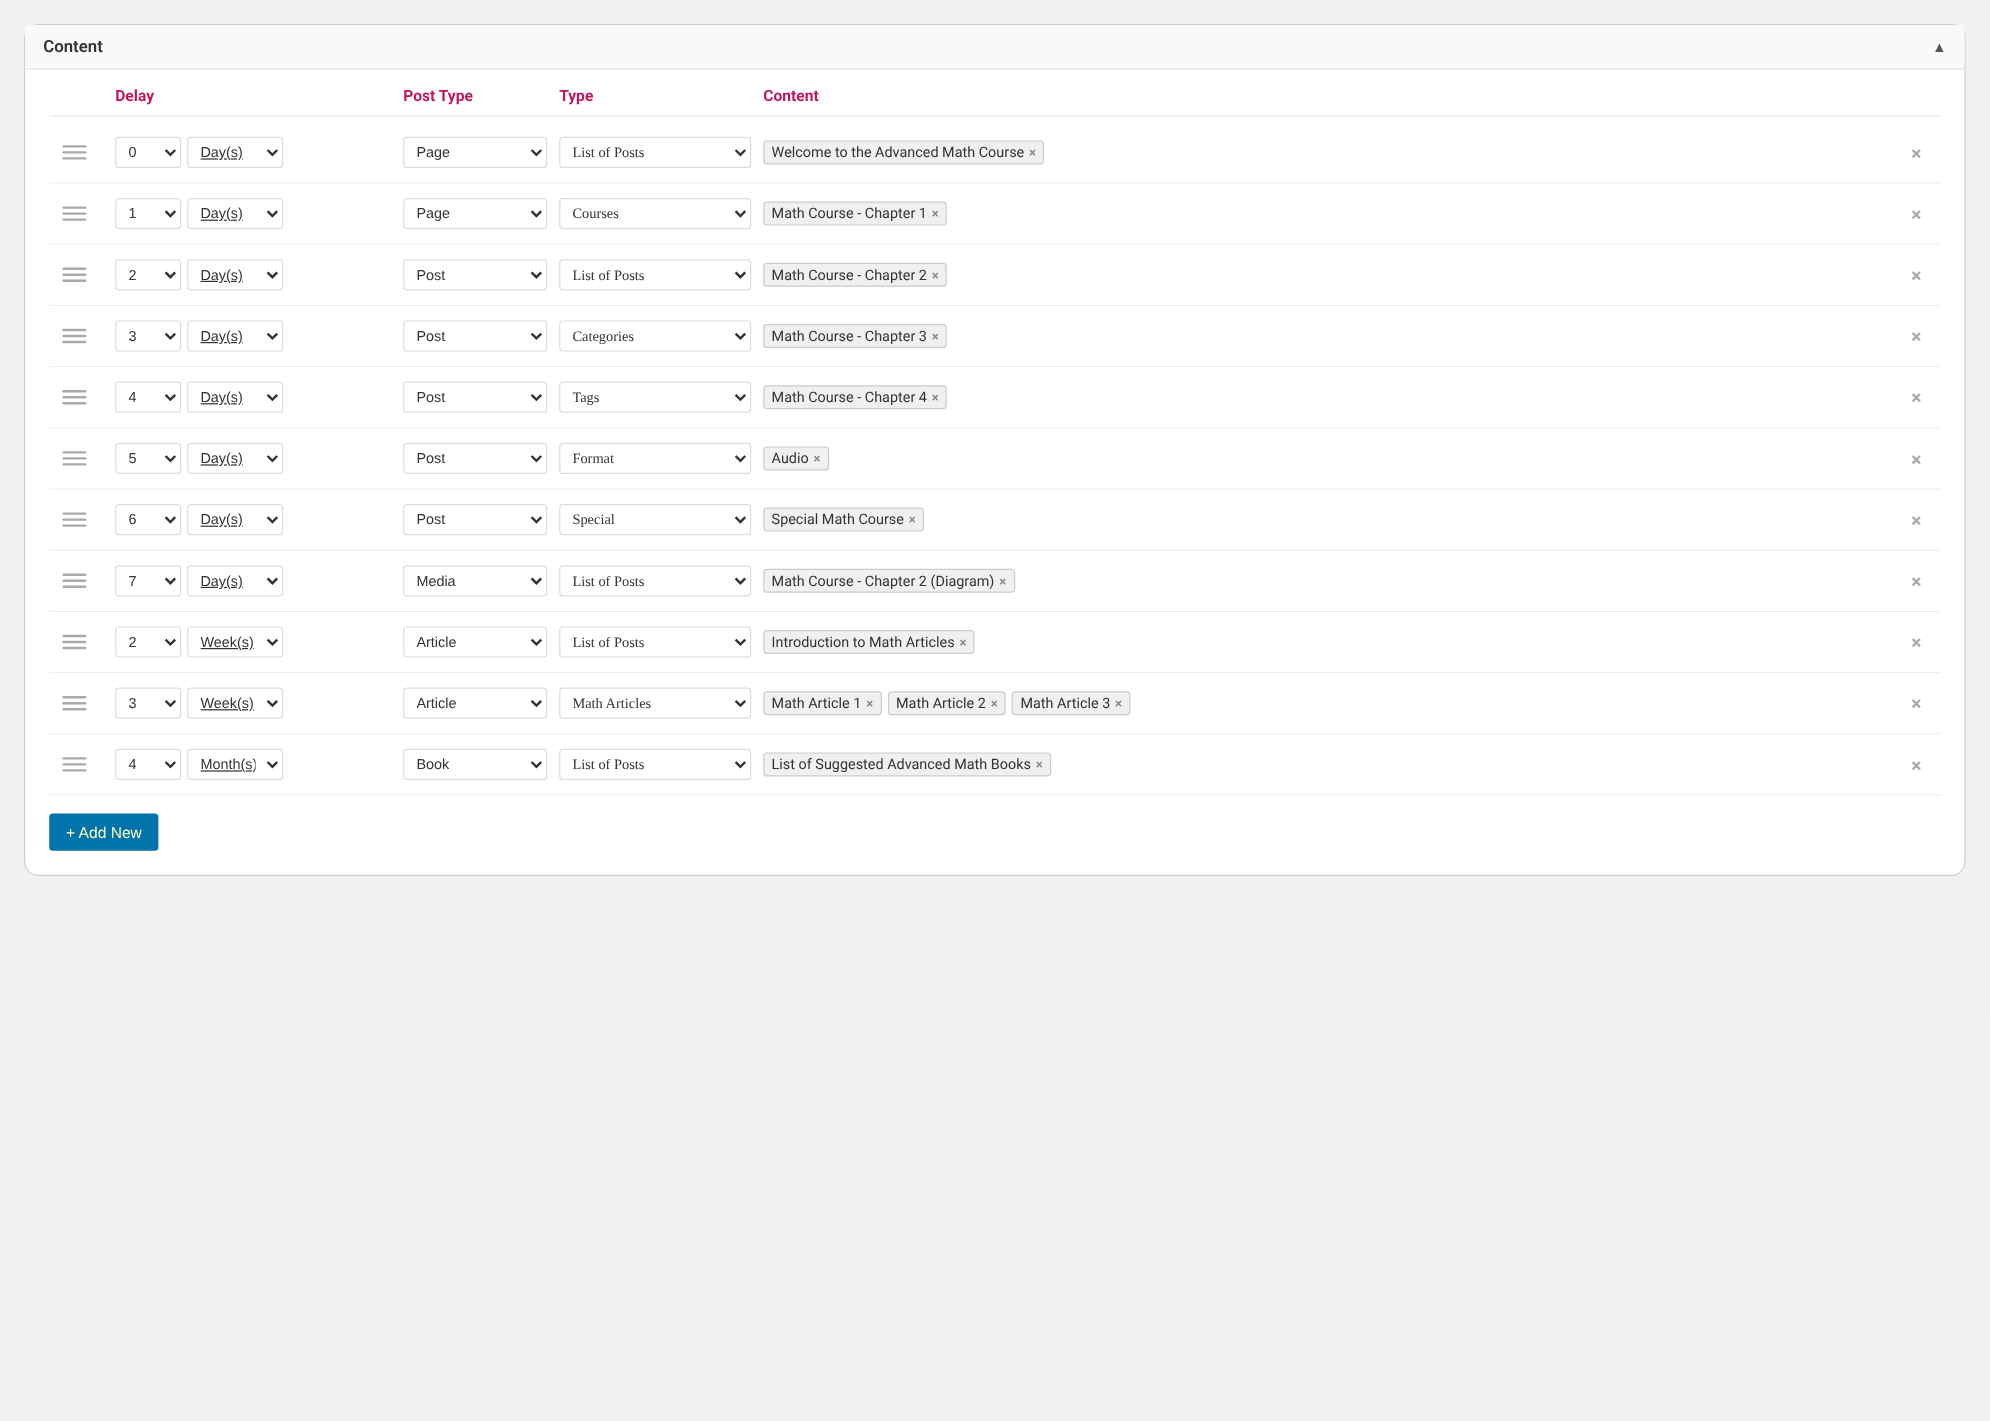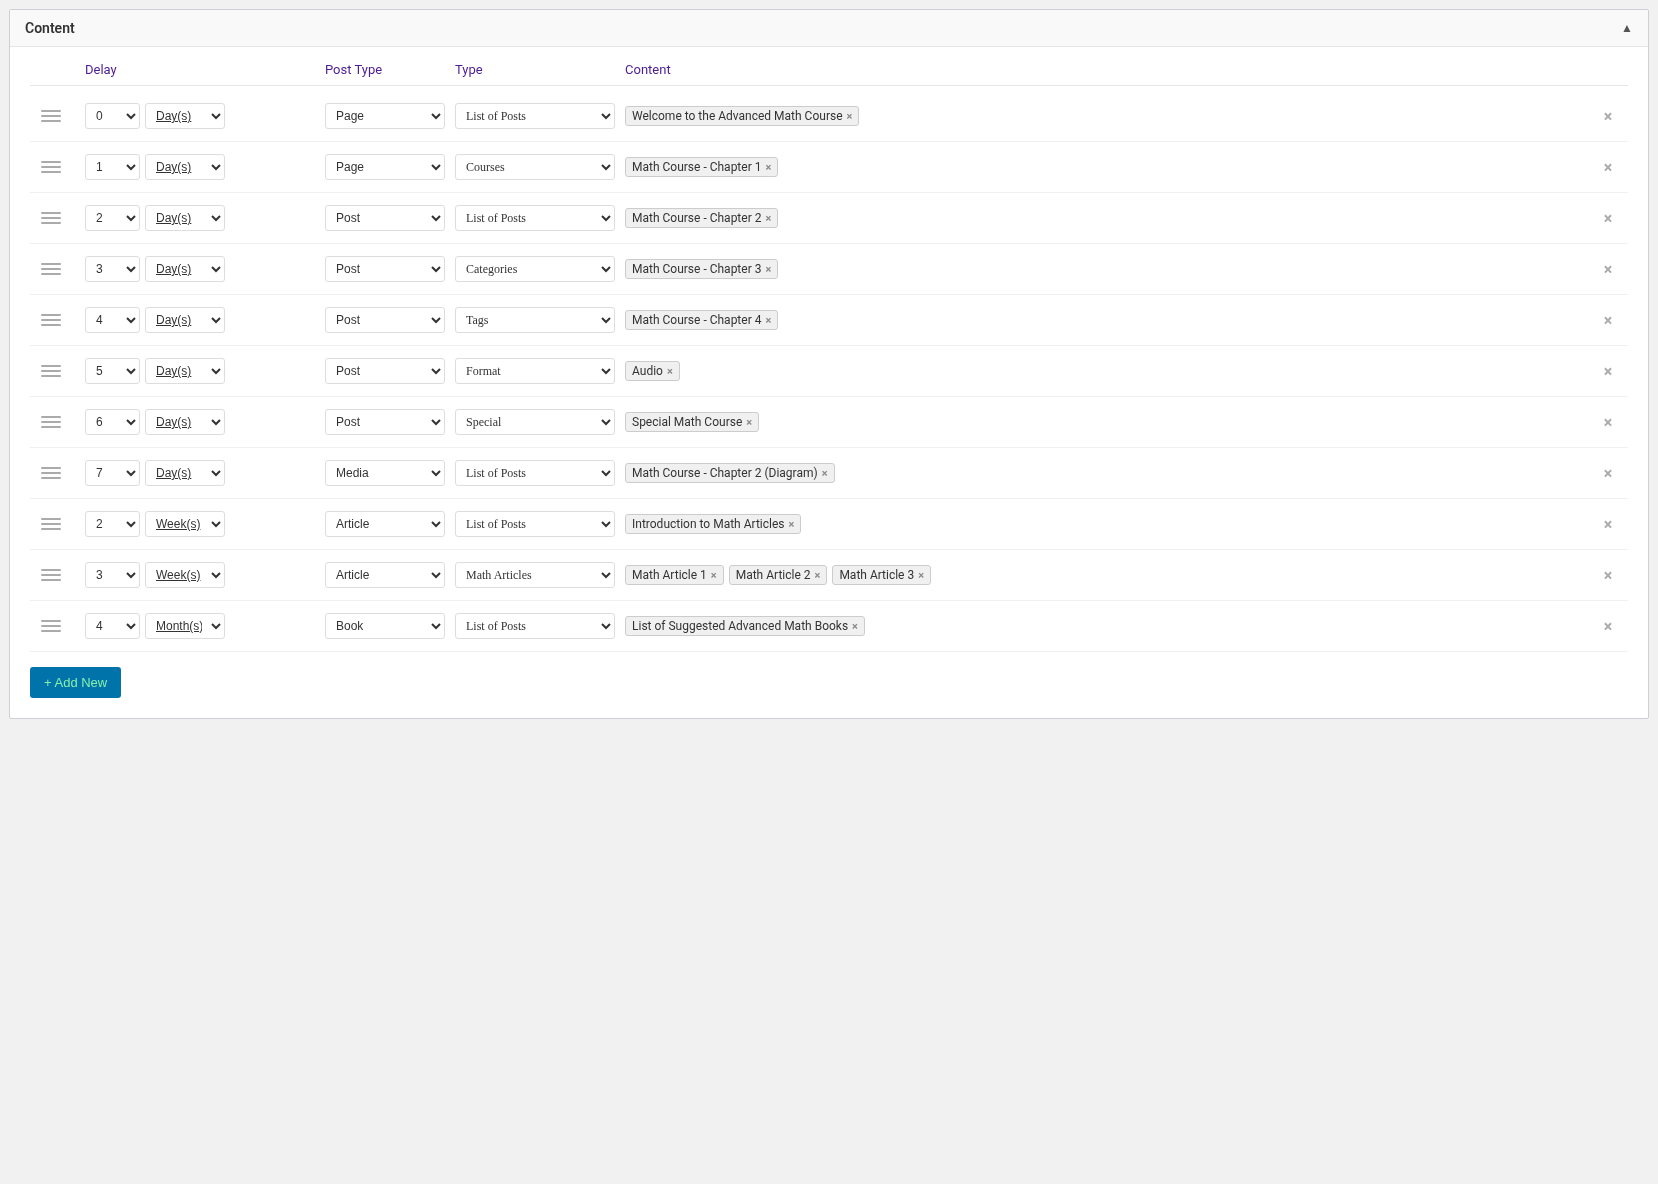--- a/index.html
+++ b/index.html
@@ -5,22 +5,22 @@
     * { box-sizing: border-box; margin: 0; padding: 0; }
     body {
       font-family: -apple-system, BlinkMacSystemFont, "Segoe UI", Roboto, sans-serif;
       font-size: 13px;
       background: #f1f1f1;
       color: #333;
     }
     .panel {
       background: #fff;
       border: 1px solid #ccd0d4;
-      border-radius: 2px;
-      margin: 9px;
+      border-radius: 12px;
+      margin: 20px;
     }
     .panel-header {
       display: flex;
       justify-content: space-between;
       align-items: center;
       padding: 10px 15px;
       border-bottom: 1px solid #e5e5e5;
       background: #f9f9f9;
     }
     .panel-title {
@@ -37,23 +37,23 @@
     }
     .col-headers {
       display: grid;
       grid-template-columns: 40px 230px 120px 160px 1fr 30px;
       gap: 0 10px;
       padding: 0 5px 8px 5px;
       border-bottom: 1px solid #e5e5e5;
       margin-bottom: 5px;
     }
     .col-header {
-      font-weight: 400;
+      font-weight: 700;
       font-size: 13px;
-      color: #4c1d95;
+      color: #be185d;
     }
     .row {
       display: grid;
       grid-template-columns: 40px 230px 120px 160px 1fr 30px;
       gap: 0 10px;
       align-items: center;
       padding: 10px 5px;
       border-bottom: 1px solid #f0f0f0;
     }
     .drag-handle {
@@ -128,21 +128,21 @@
       color: #aaa;
       font-size: 16px;
       font-weight: bold;
       text-align: center;
     }
     .add-new-btn {
       display: inline-flex;
       align-items: center;
       gap: 6px;
       background: #0073aa;
-      color: #86efac;
+      color: #fef9c3;
       border: none;
       border-radius: 3px;
       padding: 8px 14px;
       font-size: 13px;
       cursor: pointer;
       margin-top: 15px;
     }
   </style>
 </head>
 <body>

